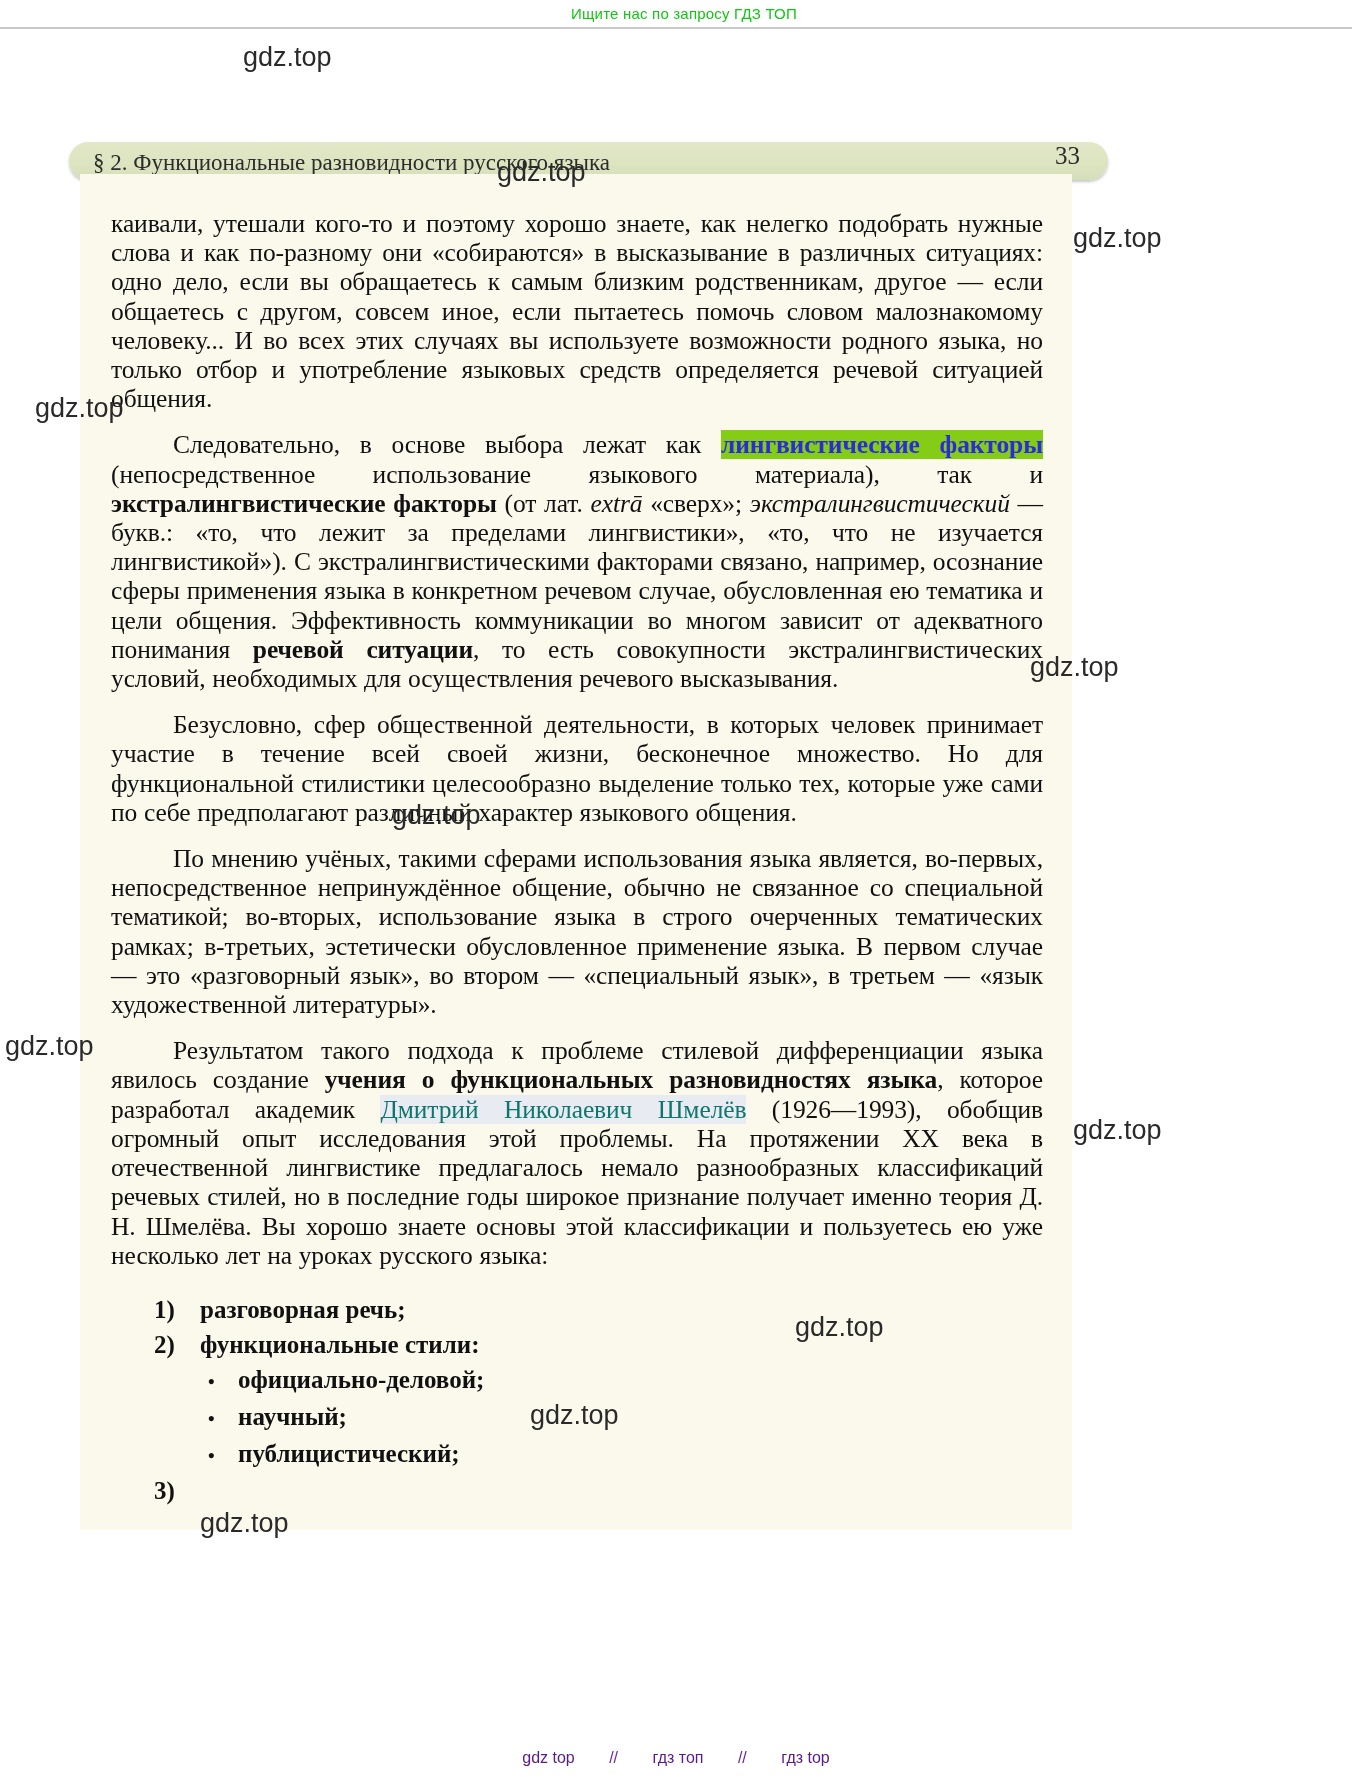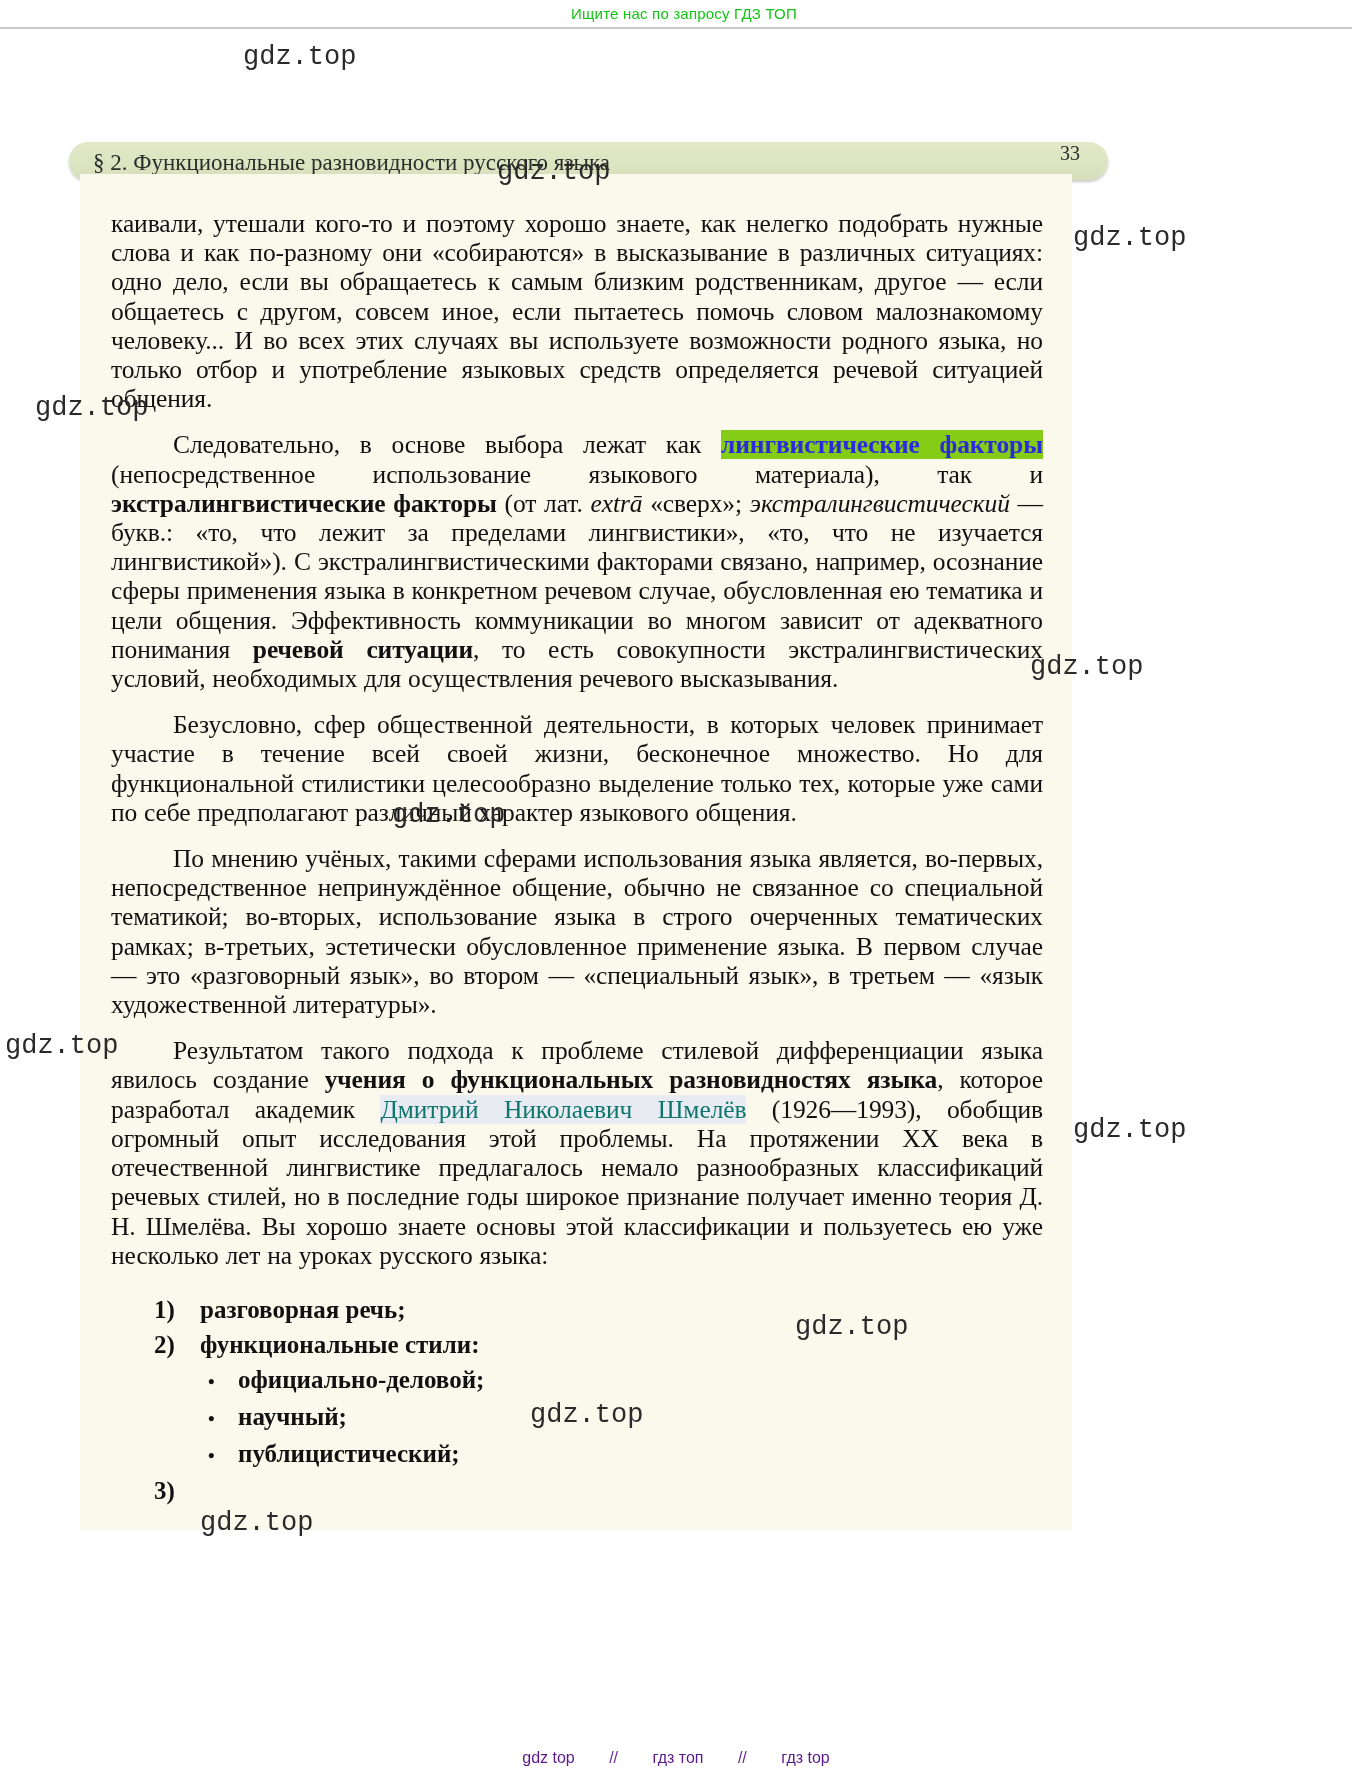--- a/index.html
+++ b/index.html
@@ -67,21 +67,21 @@
     top: 8px;
     font-size: 23px;
     color: #2c2c2c;
     font-family: "Liberation Serif", serif;
     white-space: nowrap;
   }
   #running-head .rh-page {
     position: absolute;
     right: 28px;
     top: 0;
-    font-size: 20px;
+    font-size: 25px;
     color: #2c2c2c;
     font-family: "Liberation Serif", serif;
   }
 
   
   #text-column {
     position: absolute;
     left: 80px;
     top: 145px;
     width: 992px;
@@ -152,21 +152,21 @@
     font-family: "Liberation Sans", sans-serif;
     font-size: 16px;
     color: #5b1a8c;
   }
   #footer-links span { margin: 0 15px; }
   #footer-links .sep { color: #6b2a99; }
 
   
   .wm {
     position: absolute;
-    font-family: Liberation Mono, monospace;
+    font-family: Liberation Sans, sans-serif;
     font-size: 27px;
     color: #2a2a2a;
     white-space: nowrap;
     z-index: 4;
     pointer-events: none;
   }
 </style>
 </head>
 <body>
 

